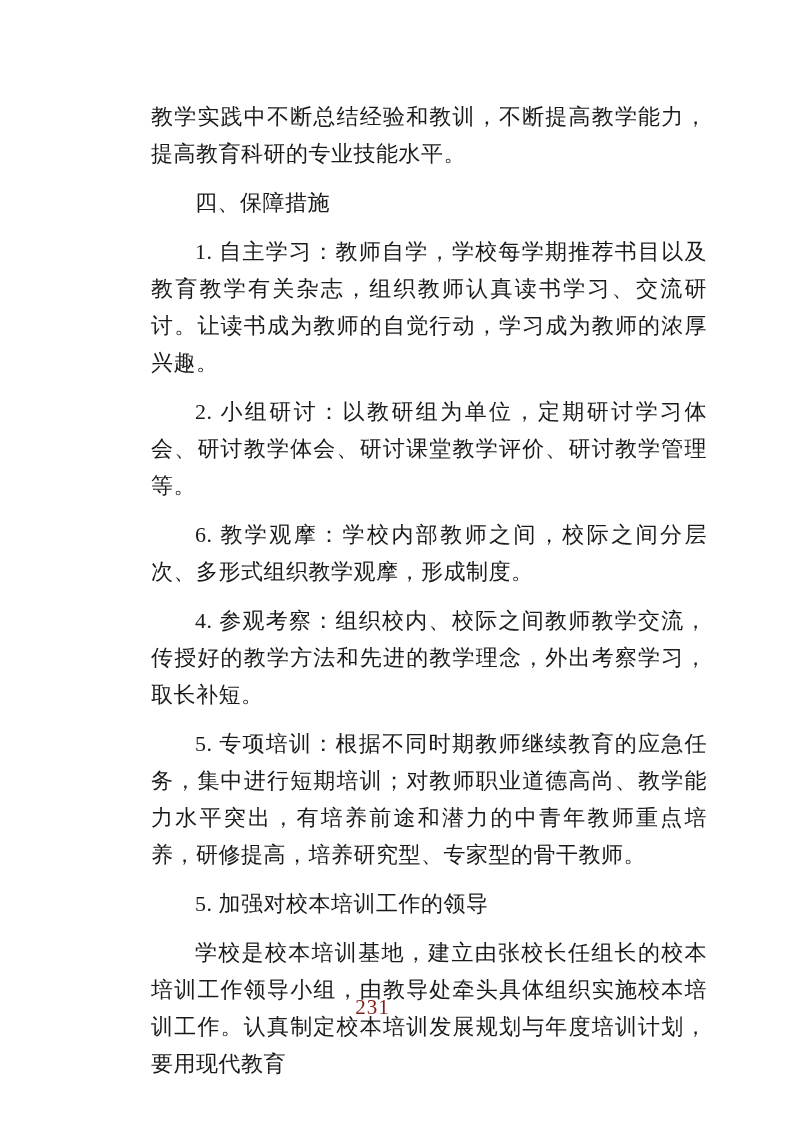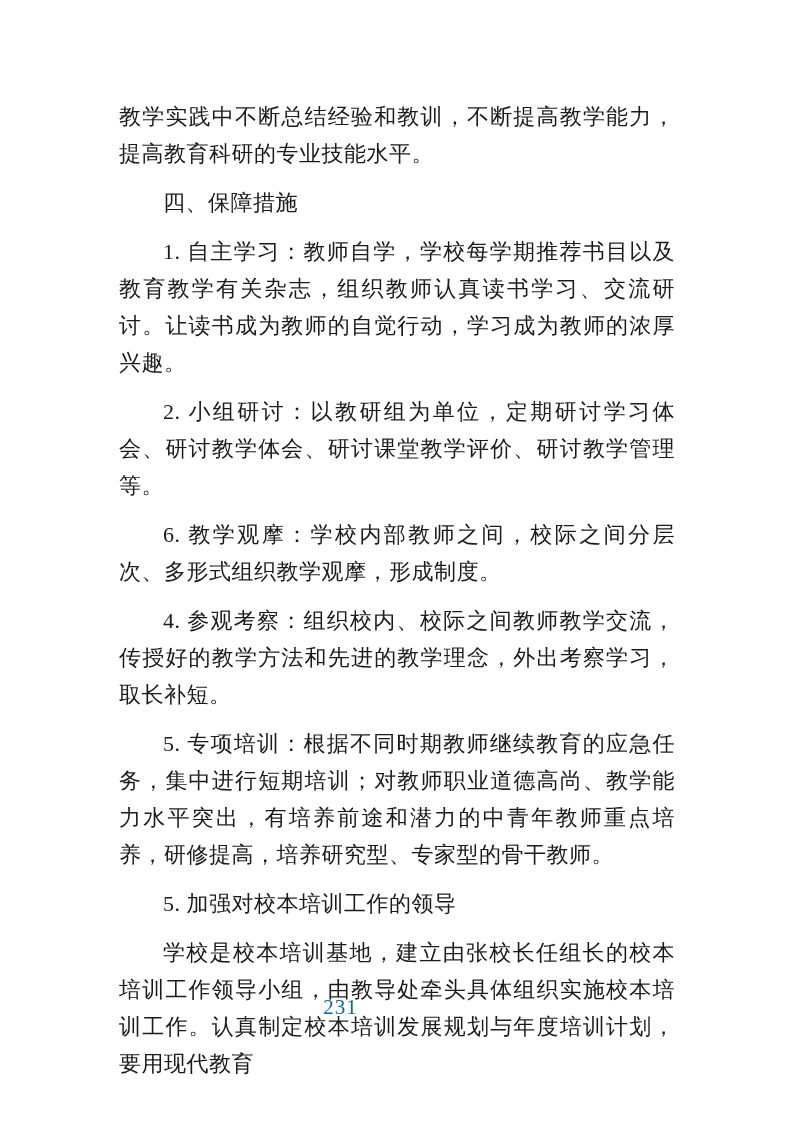--- a/index.html
+++ b/index.html
@@ -8,20 +8,21 @@
     background: #ffffff;
   }
   .page {
     position: relative;
     width: 681px;
     height: 1122px;
     background: #ffffff;
     overflow: hidden;
     font-family: "Liberation Serif", "DejaVu Serif", serif;
     color: #1a1a1a;
+    margin-left: 32px;
   }
   .content {
     position: absolute;
     left: 119px;
     top: 98px;
     width: 556px;
   }
   .content p {
     margin: 0 0 12px 0;
     font-size: 22px;
@@ -35,21 +36,21 @@
     text-indent: 2em;
   }
   .page-footer {
     position: absolute;
     left: 0;
     top: 995px;
     width: 100%;
     text-align: center;
     font-size: 21px;
     letter-spacing: 1px;
-    color: #0369a1;
+    color: #7f1d1d;
   }
 </style>
 </head>
 <body>
 
 <div class="page">
   <div class="content">
     <p class="para">教学实践中不断总结经验和教训，不断提高教学能力，提高教育科研的专业技能水平。</p>
     <p class="para indent">四、保障措施</p>
     <p class="para indent">1. 自主学习：教师自学，学校每学期推荐书目以及教育教学有关杂志，组织教师认真读书学习、交流研讨。让读书成为教师的自觉行动，学习成为教师的浓厚兴趣。</p>

